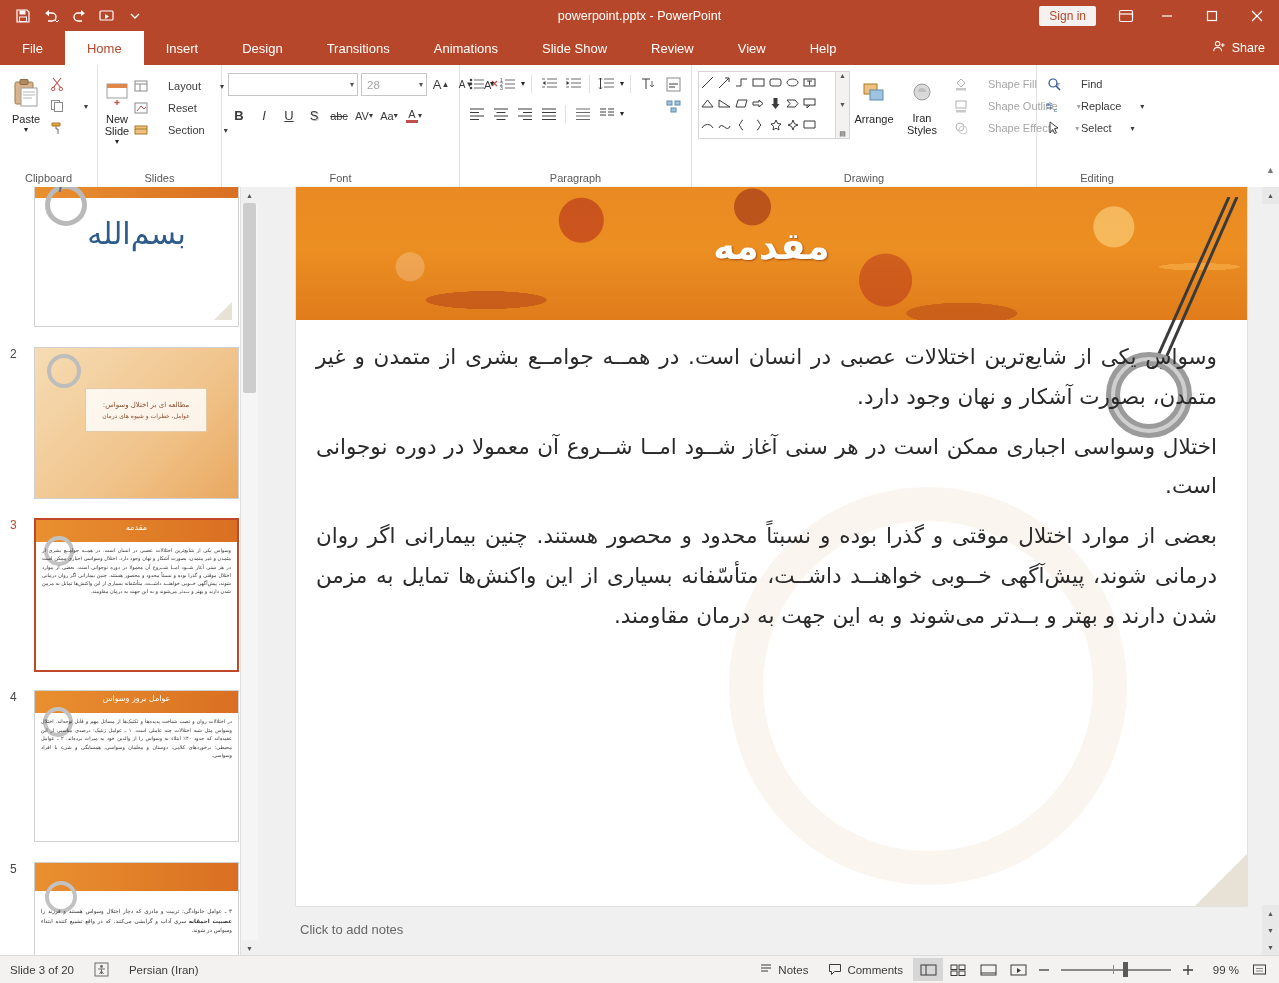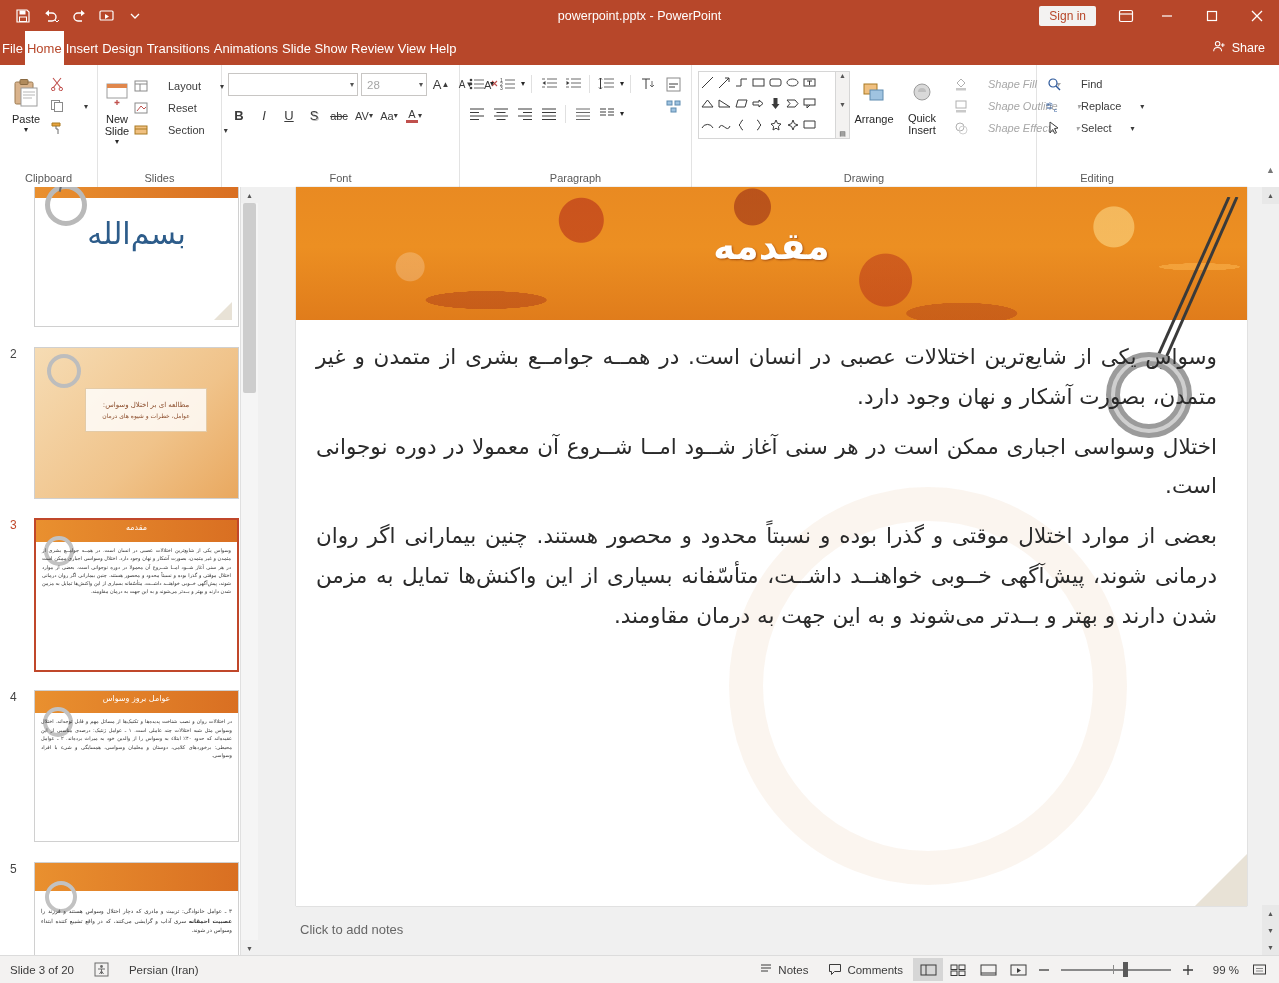--- a/index.html
+++ b/index.html
@@ -79,21 +79,21 @@
   .tabbar {
     height: 34px;
     background: #b7472a;
     display: flex;
     align-items: stretch;
     position: relative;
     color: #ffffff;
     font-size: 13px;
   }
   .tab {
-    padding: 0 2px;
+    padding: 0 22px;
     display: flex;
     align-items: center;
     height: 34px;
   }
   .tab.active {
     background: #ffffff;
     color: #b7472a;
   }
   .tellme {
     display: flex;
@@ -157,21 +157,21 @@
     display: flex;
     align-items: center;
     gap: 19px;
     font-size: 11px;
     color: #3b3b3b;
     height: 22px;
     padding: 0 3px;
     white-space: nowrap;
   }
   .smallrow .ic { width: 16px; height:16px; display:flex; align-items:center; justify-content:center; }
-  .dis { color: #a6a6a6; font-style: italic; }
+  .dis { color: #a6a6a6; }
 
   
   .font-group-rows { display: flex; flex-direction: column; gap: 3px; padding-top: 4px;}
   .fr { display: flex; align-items: center; gap: 3px; }
   .combo {
     height: 21px;
     border: 1px solid #c8c6c4;
     background: #fff;
     display: flex;
     align-items: center;
@@ -942,21 +942,21 @@
           </span>
           <span>Arrange</span>
         </div>
         <div class="bigbtn" style="width:48px">
           <span class="glyph">
             <svg width="26" height="26" viewBox="0 0 26 26">
                 <circle cx="13" cy="12" r="8" fill="#d9d9d9" stroke="#9c9c9c"></circle>
                 <path d="M9 12a4 4 0 0 1 8 0" fill="#bfbfbf"></path>
               </svg>
           </span>
-          <span style="line-height:1.05">Quick Insert</span>
+          <span style="line-height:1.05">Iran Styles</span>
         </div>
 
         <div style="display:flex;flex-direction:column;padding-top:4px;margin-left:4px">
           <div class="smallrow dis">
             <span class="ic">
               <svg width="14" height="14" viewBox="0 0 14 14">
                   <path d="M3 6l4-4 4 4-4 4z" fill="none" stroke="#b0b0b0"></path>
                   <rect x="2" y="11" width="10" height="2.5" fill="#c9c9c9"></rect>
                 </svg>
             </span>

